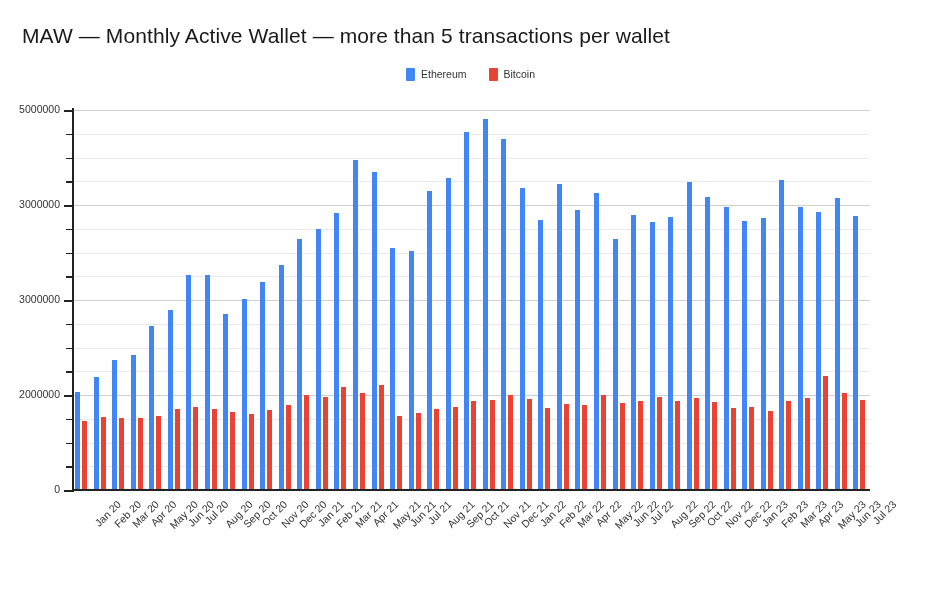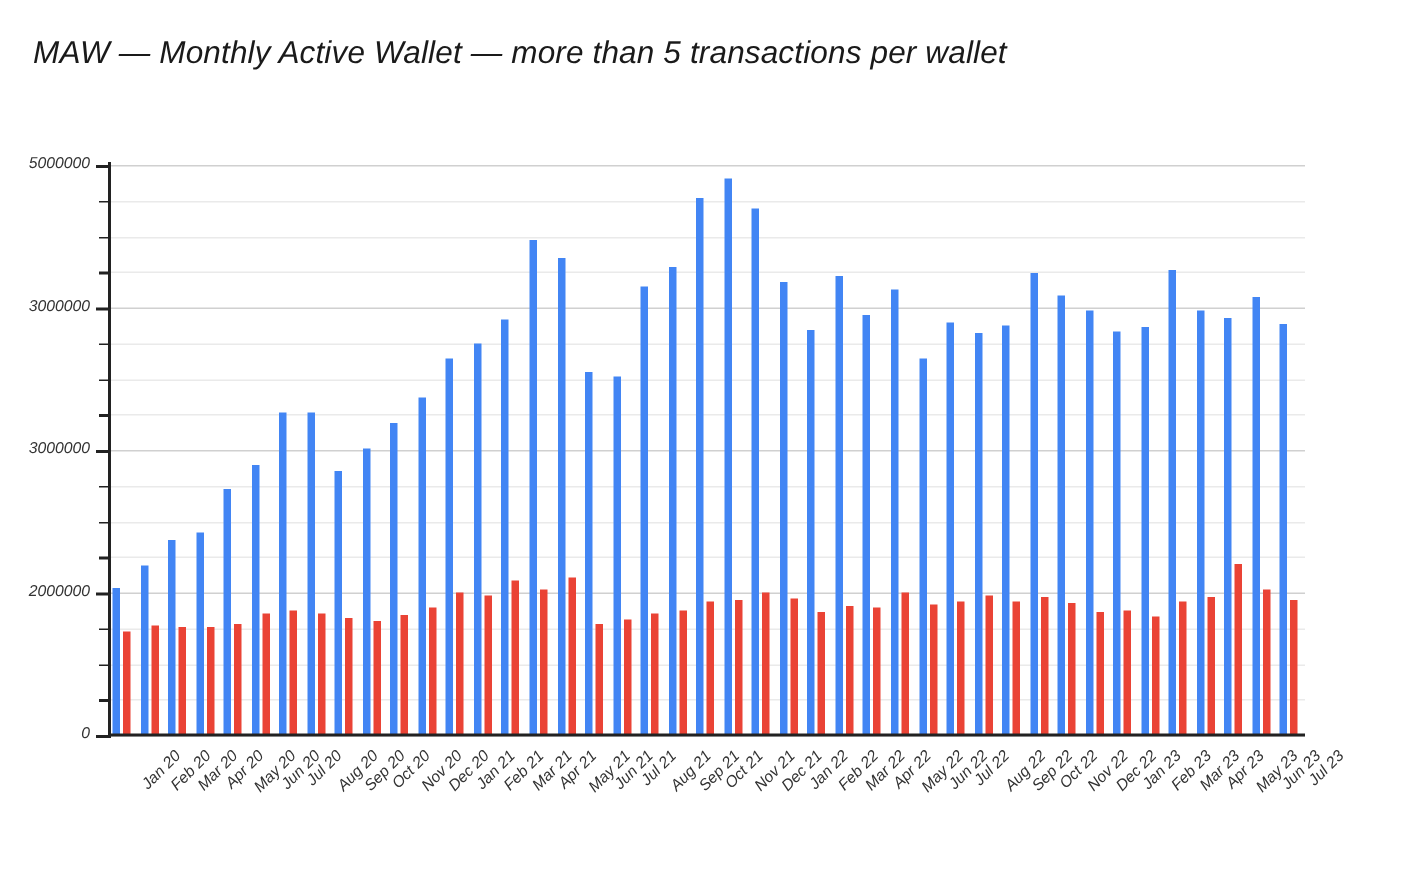--- a/index.html
+++ b/index.html
@@ -13,21 +13,20 @@
     font-family: "Liberation Sans", sans-serif;
     color: #222222;
     overflow: hidden;
     position: relative;
   }
   #chart-root {
     position: absolute;
     left: 0; top: 0;
     width: 836px;
     height: 589px;
-    font-style: italic;
   }
   #chart-title {
     position: absolute;
     left: 22px;
     top: 24px;
     font-size: 21px;
     font-weight: 400;
     color: #1a1a1a;
     letter-spacing: 0.1px;
     white-space: nowrap;
@@ -156,20 +155,30 @@
     text-align: right;
   }
 </style>
 </head>
 <body>
 
 <div id="chart-root">
 
   <div id="chart-title">MAW — Monthly Active Wallet — more than 5 transactions per wallet</div>
 
+  <div id="legend">
+      <div class="legend-entry">
+        <span class="legend-swatch" style="background: rgb(66, 133, 244);"></span>
+        <span class="legend-label">Ethereum</span>
+      </div>
+      <div class="legend-entry">
+        <span class="legend-swatch" style="background: rgb(234, 67, 53);"></span>
+        <span class="legend-label">Bitcoin</span>
+      </div>
+    </div>
 
   <div id="y-labels">
       <div class="y-tick-label" style="top: 483px; text-align: right;">0</div>
       <div class="y-tick-label" style="top: 388px; text-align: right;">2000000</div>
       <div class="y-tick-label" style="top: 293px; text-align: right;">3000000</div>
       <div class="y-tick-label" style="top: 198px; text-align: right;">3000000</div>
       <div class="y-tick-label" style="top: 103px; text-align: right;">5000000</div>
     </div>
 
   <div id="plot-area">

